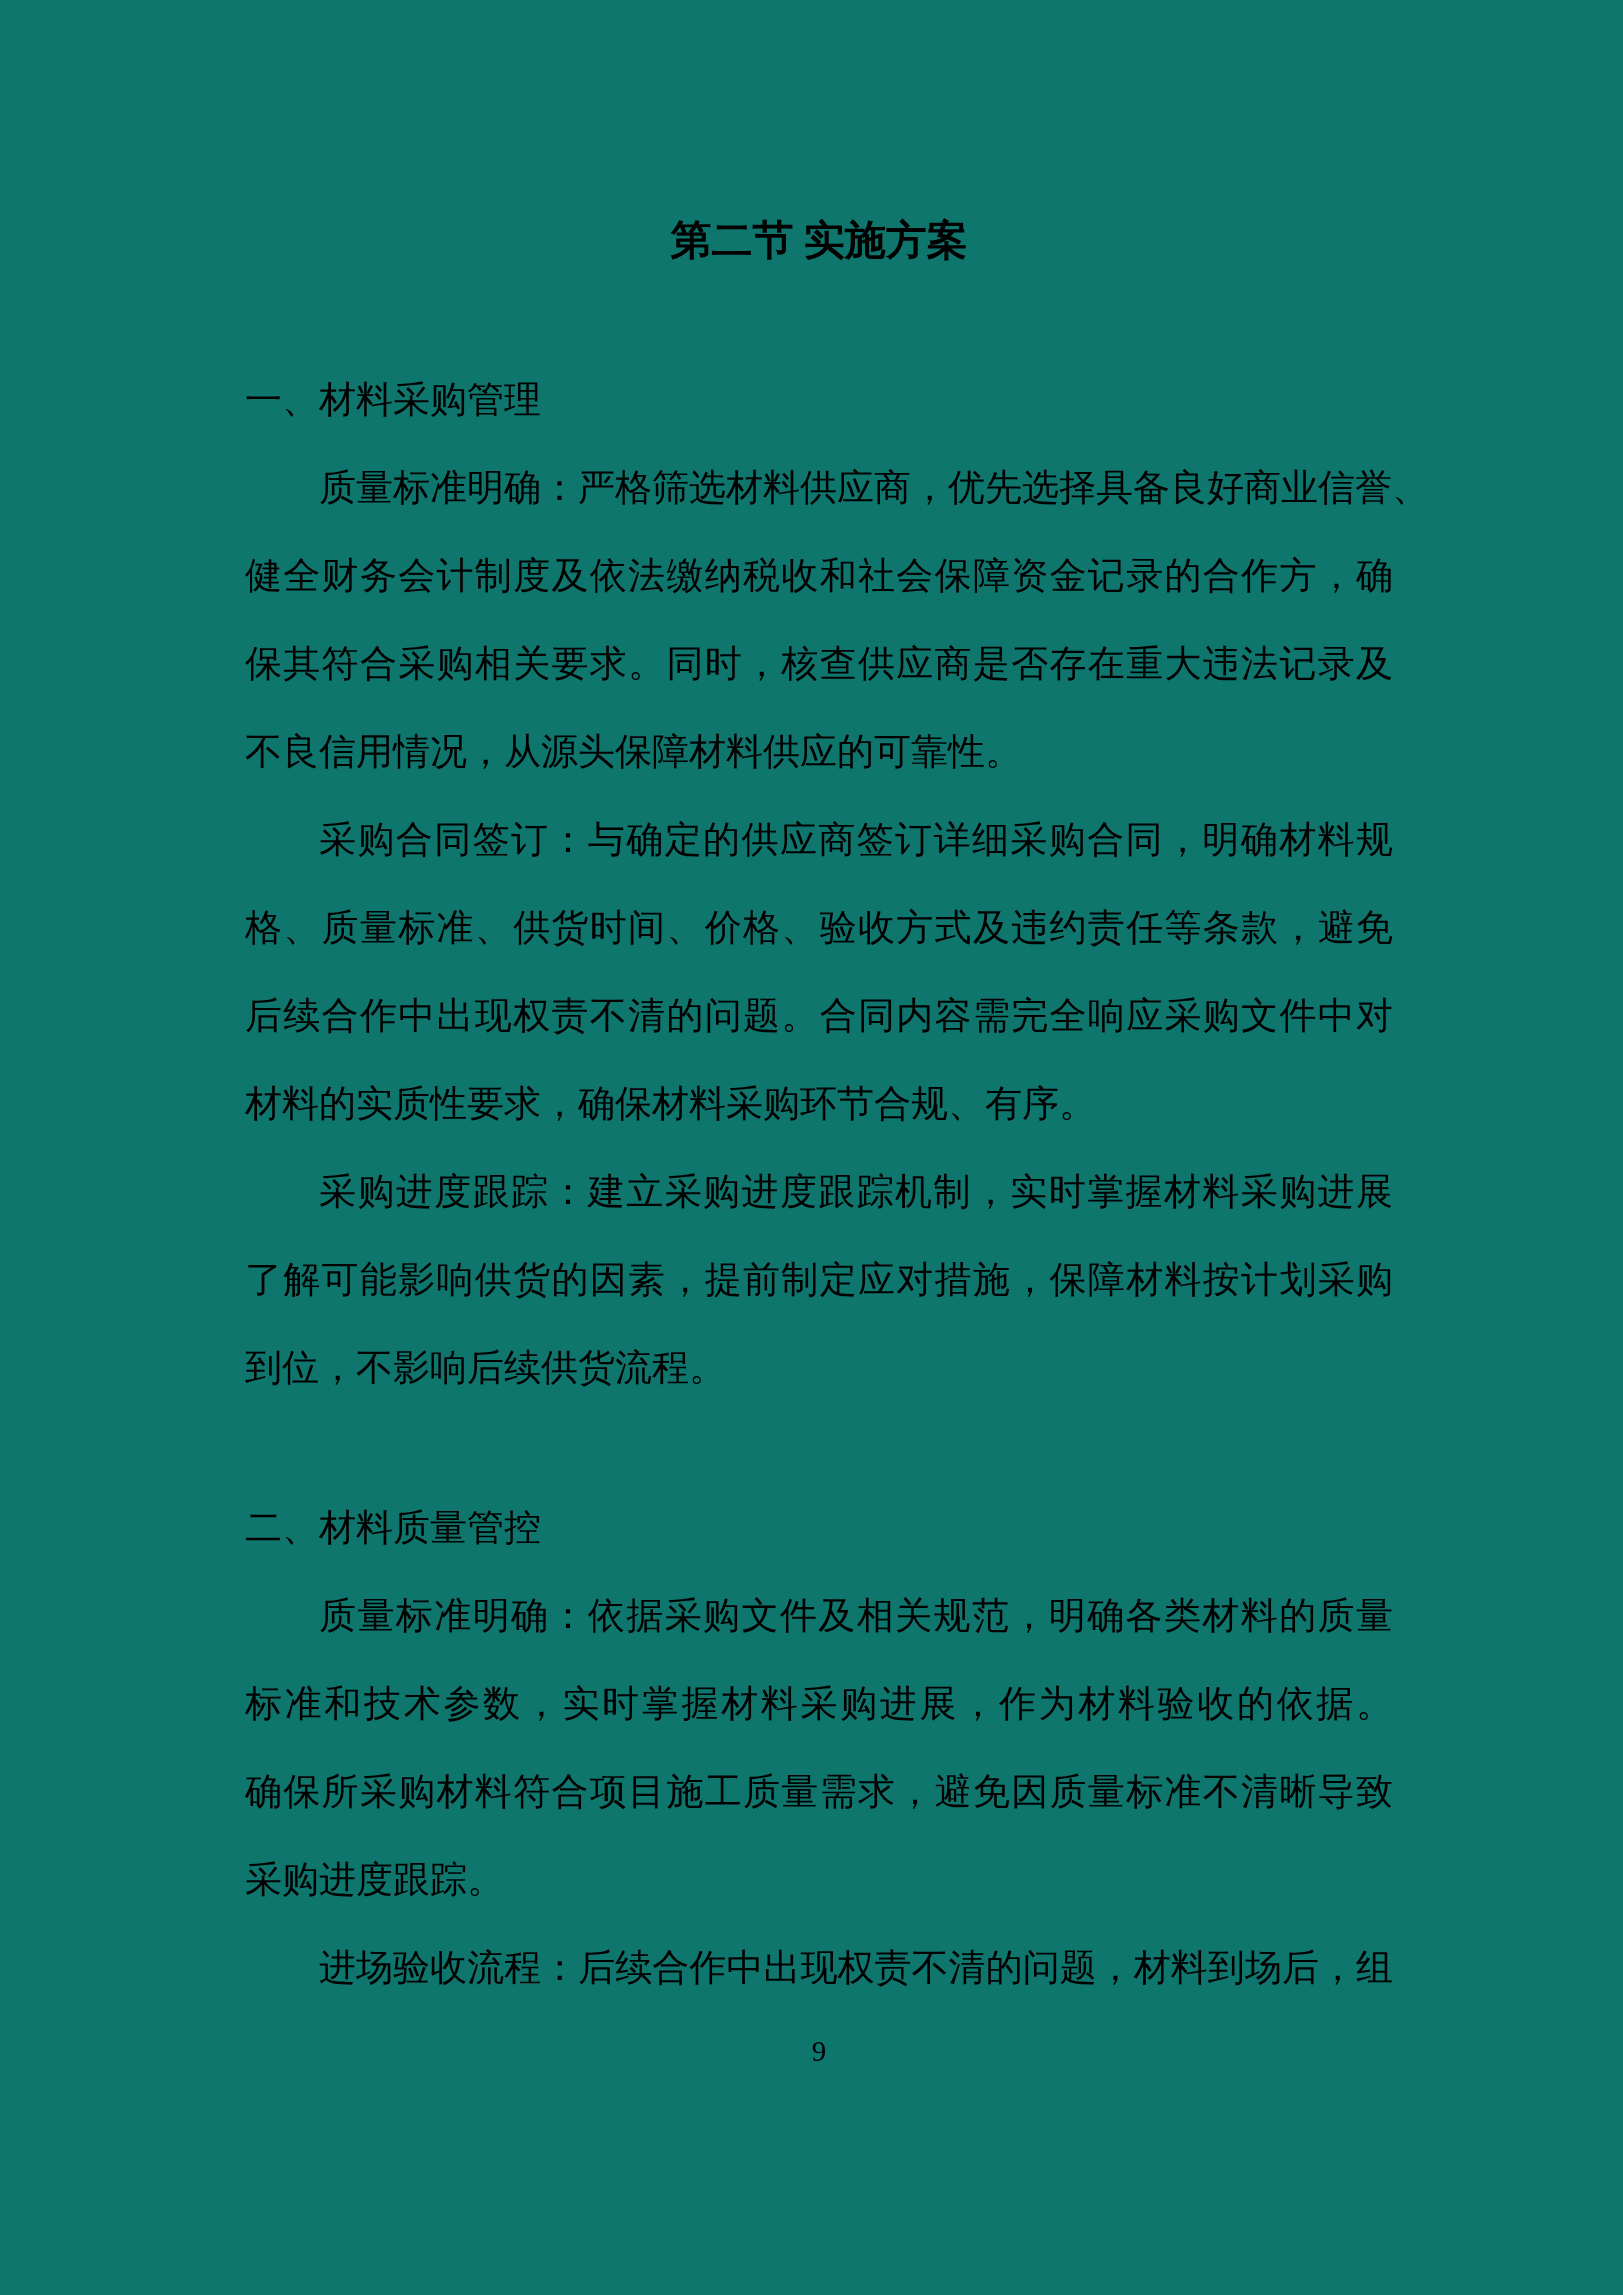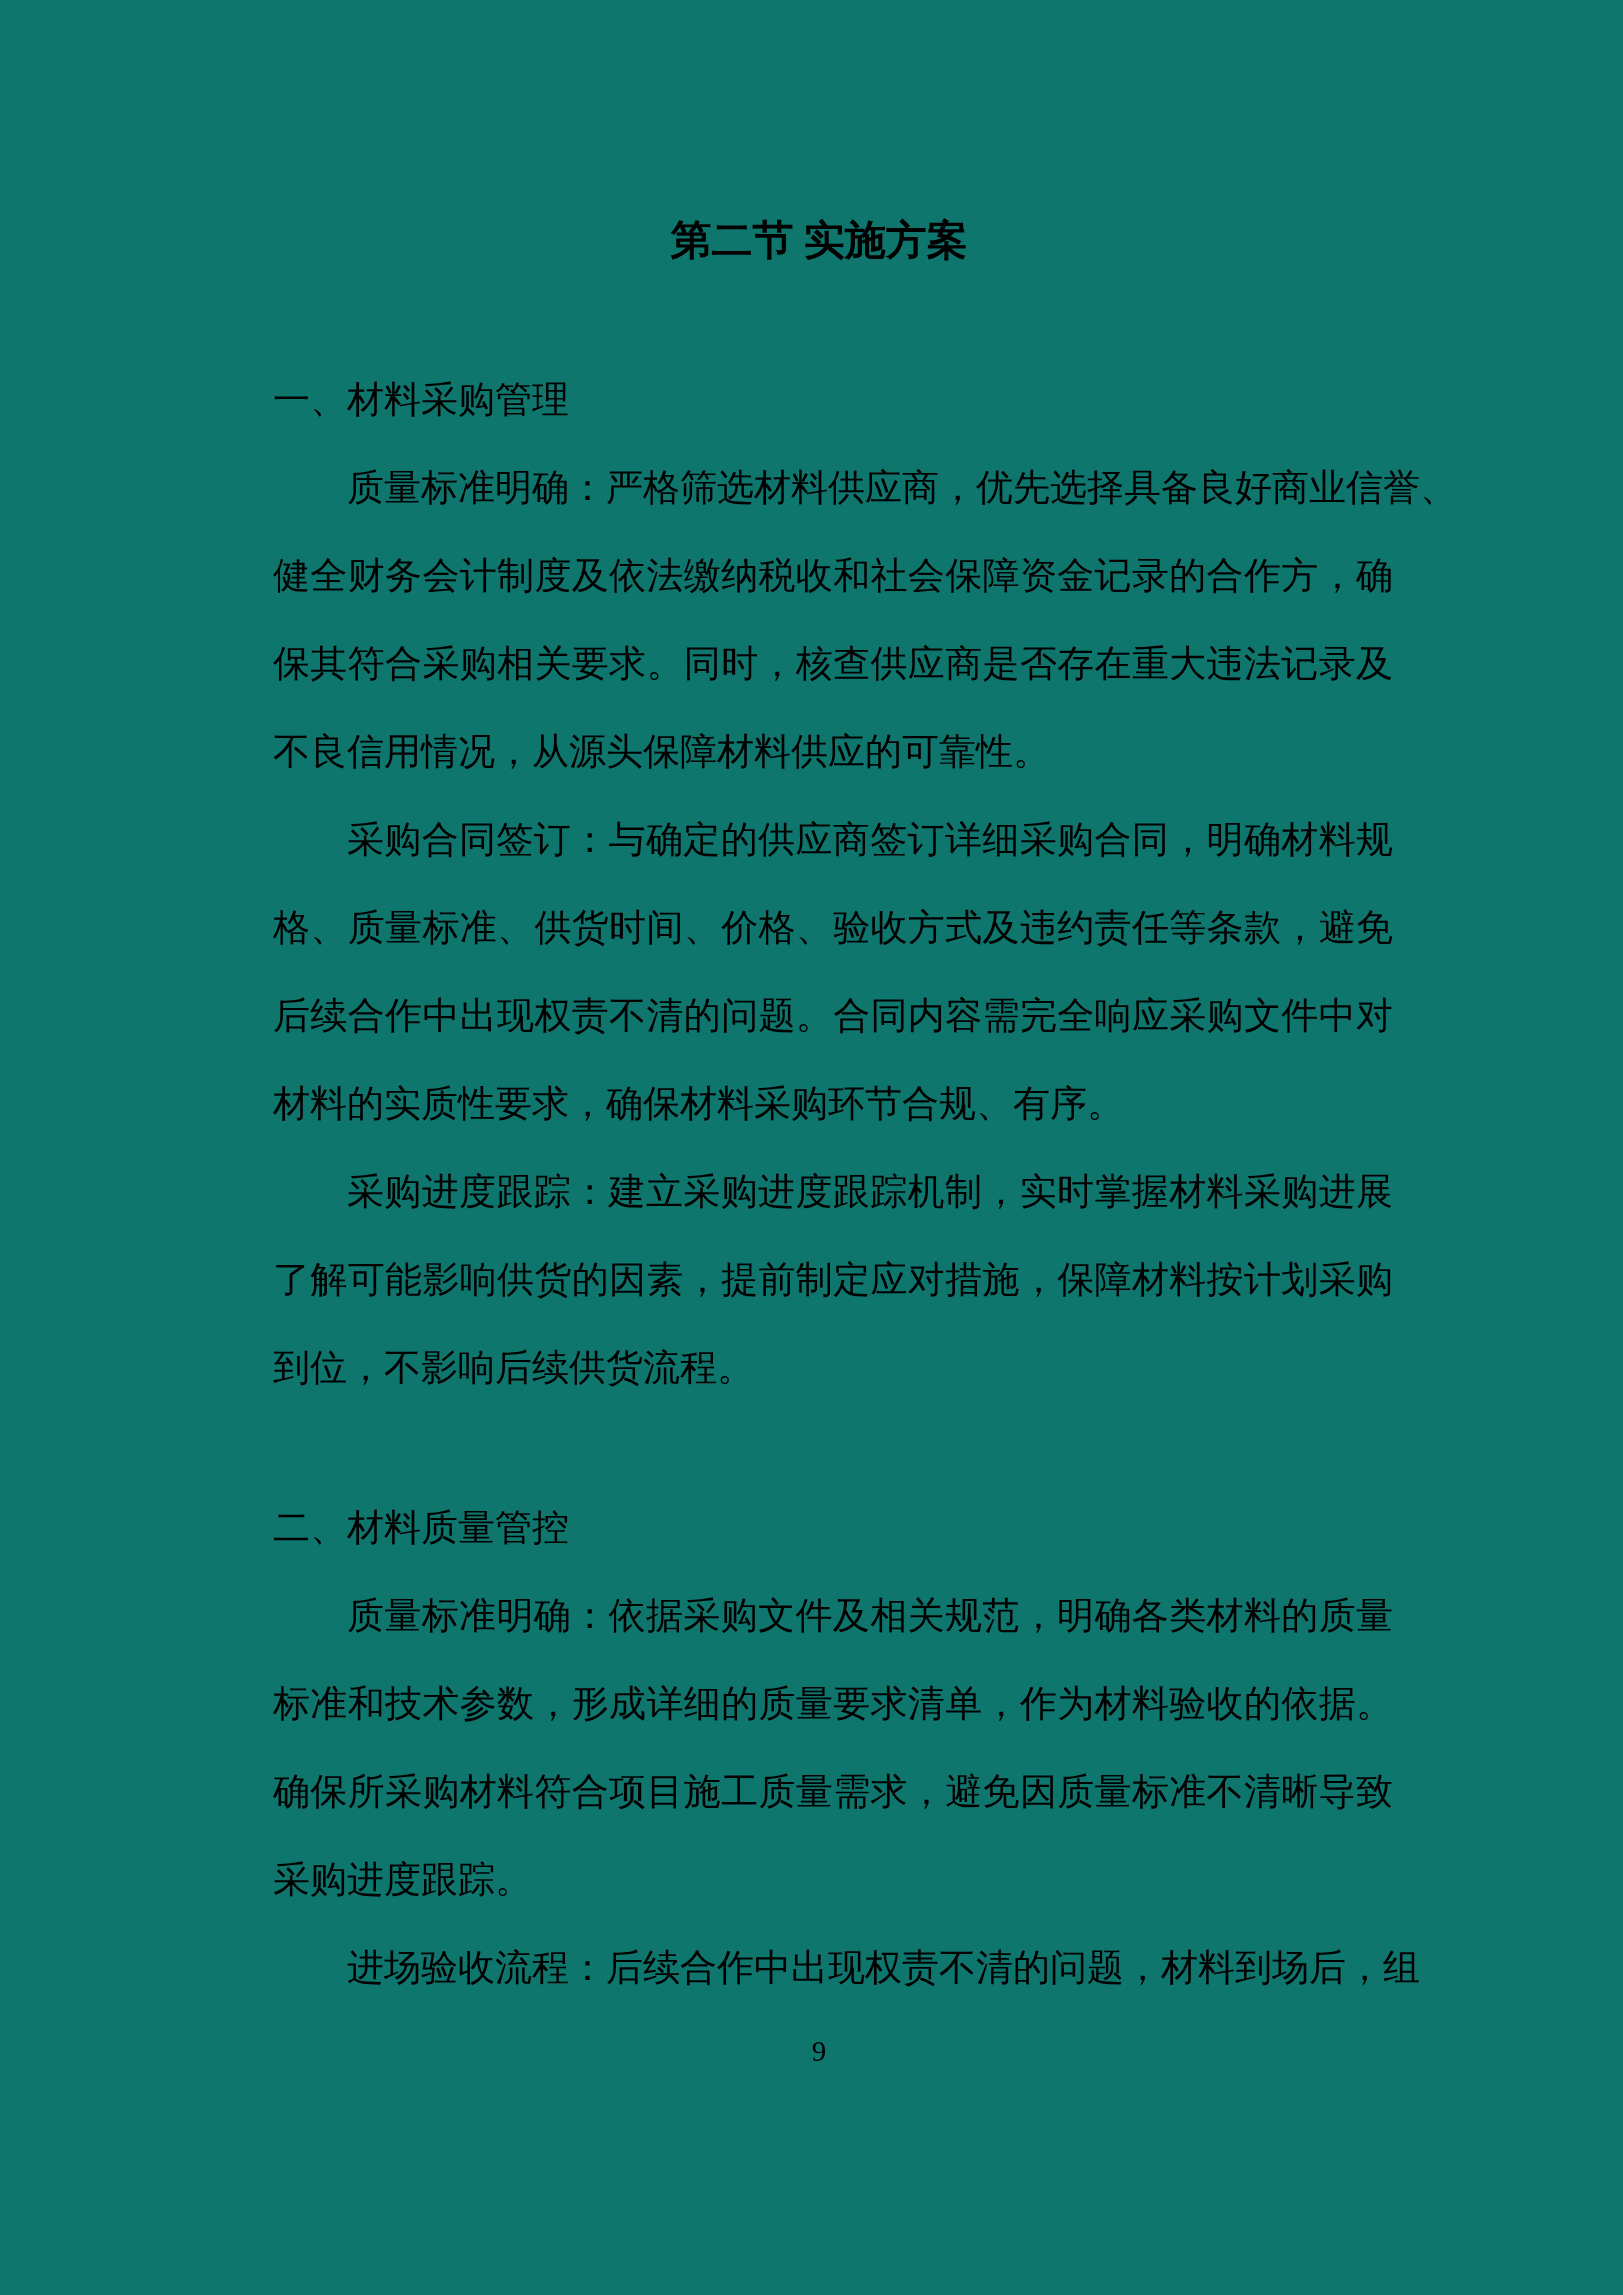--- a/index.html
+++ b/index.html
@@ -19,21 +19,20 @@
     height:88px;
     line-height:88px;
     white-space:nowrap;
   }
   .v-gap { height:72px; }
   .line {
     font-size:37px;
     height:88px;
     line-height:88px;
     white-space:nowrap;
-    margin-left:28px;
   }
   .just { text-align:justify; text-align-last:justify; text-justify:inter-character; }
   .indent { text-indent:2em; }
   .page-num {
     margin-top:19.6px;
     font-size:29px;
     line-height:39px;
     text-align:center;
   }
 </style>
@@ -61,21 +60,21 @@
 
     <div class="line just indent">采购进度跟踪：建立采购进度跟踪机制，实时掌握材料采购进展</div>
     <div class="line just">了解可能影响供货的因素，提前制定应对措施，保障材料按计划采购</div>
     <div class="line">到位，不影响后续供货流程。</div>
 
     <div class="v-gap"></div>
 
     <div class="line">二、材料质量管控</div>
 
     <div class="line just indent">质量标准明确：依据采购文件及相关规范，明确各类材料的质量</div>
-    <div class="line just">标准和技术参数，形成详细的质量要求清单，作为材料验收的依据。</div>
+    <div class="line just">标准和技术参数，实时掌握材料采购进展，作为材料验收的依据。</div>
     <div class="line just">确保所采购材料符合项目施工质量需求，避免因质量标准不清晰导致</div>
     <div class="line">采购进度跟踪。</div>
 
     <div class="line just indent">进场验收流程：后续合作中出现权责不清的问题，材料到场后，组</div>
 
     <div class="page-num">9</div>
 
   </div>
 </div>
 

